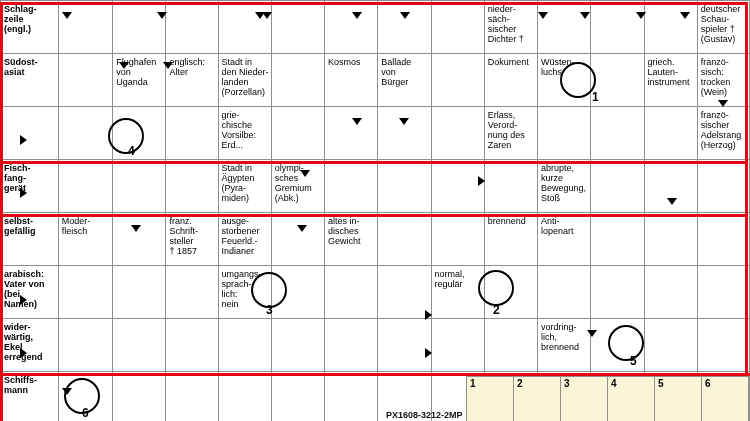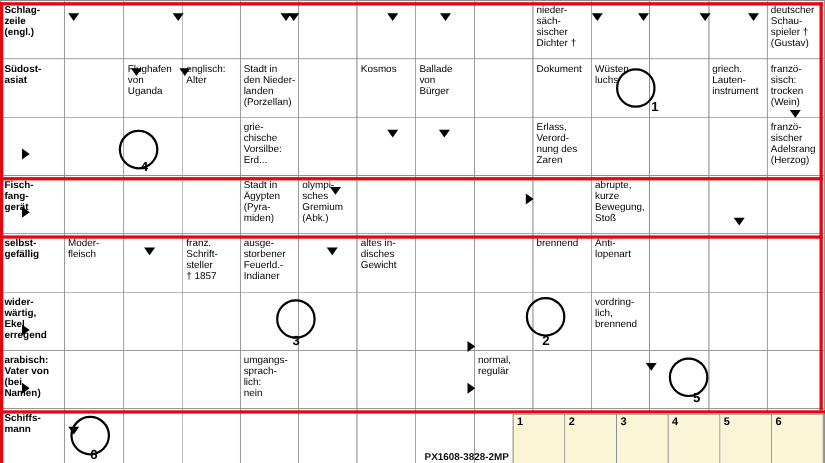--- a/index.html
+++ b/index.html
@@ -177,56 +177,56 @@
           </td>
           <td>
             <span class="clue">Anti-<br>lopenart</span>
           </td>
           <td></td>
           <td></td>
           <td></td>
         </tr>
         <tr style="height: 53px;">
           <td>
+            <span class="clue bold">arabisch:<br>Vater von<br>(bei<br>Namen)</span>
+          </td>
+          <td></td>
+          <td></td>
+          <td></td>
+          <td>
+            <span class="clue">umgangs-<br>sprach-<br>lich:<br>nein</span>
+          </td>
+          <td></td>
+          <td></td>
+          <td></td>
+          <td>
+            <span class="clue">normal,<br>regulär</span>
+          </td>
+          <td></td>
+          <td></td>
+          <td></td>
+          <td></td>
+          <td></td>
+        </tr>
+        <tr style="height: 53px;">
+          <td>
             <span class="clue bold">wider-<br>wärtig,<br>Ekel<br>erregend</span>
           </td>
           <td></td>
           <td></td>
           <td></td>
           <td></td>
           <td></td>
           <td></td>
           <td></td>
           <td></td>
           <td></td>
           <td>
             <span class="clue">vordring-<br>lich,<br>brennend</span>
           </td>
-          <td></td>
-          <td></td>
-          <td></td>
-        </tr>
-        <tr style="height: 53px;">
-          <td>
-            <span class="clue bold">arabisch:<br>Vater von<br>(bei<br>Namen)</span>
-          </td>
-          <td></td>
-          <td></td>
-          <td></td>
-          <td>
-            <span class="clue">umgangs-<br>sprach-<br>lich:<br>nein</span>
-          </td>
-          <td></td>
-          <td></td>
-          <td></td>
-          <td>
-            <span class="clue">normal,<br>regulär</span>
-          </td>
-          <td></td>
-          <td></td>
           <td></td>
           <td></td>
           <td></td>
         </tr>
         <tr style="height: 53px;">
           <td>
             <span class="clue bold">Schiffs-<br>mann</span>
           </td>
           <td></td>
           <td></td>
@@ -265,21 +265,21 @@
       <div class="sb" style="width: 46px; height: 45px;">
         <span>4</span>
       </div>
       <div class="sb" style="width: 46px; height: 45px;">
         <span>5</span>
       </div>
       <div class="sb" style="width: 46px; height: 45px;">
         <span>6</span>
       </div>
     </div>
-  <div id="code" style="left:386px;top:410px;">PX1608-3828-2MP</div>
+  <div id="code" style="left:386px;top:410px;">PX1608-3212-2MP</div>
 
 <div class="arrow arr-down" style="left: 62px; top: 12px;"></div>
     <div class="arrow arr-down" style="left: 157px; top: 12px;"></div>
     <div class="arrow arr-down" style="left: 255px; top: 12px;"></div>
     <div class="arrow arr-down" style="left: 262px; top: 12px;"></div>
     <div class="arrow arr-down" style="left: 352px; top: 12px;"></div>
     <div class="arrow arr-down" style="left: 400px; top: 12px;"></div>
     <div class="arrow arr-down" style="left: 538px; top: 12px;"></div>
     <div class="arrow arr-down" style="left: 580px; top: 12px;"></div>
     <div class="arrow arr-down" style="left: 636px; top: 12px;"></div>

